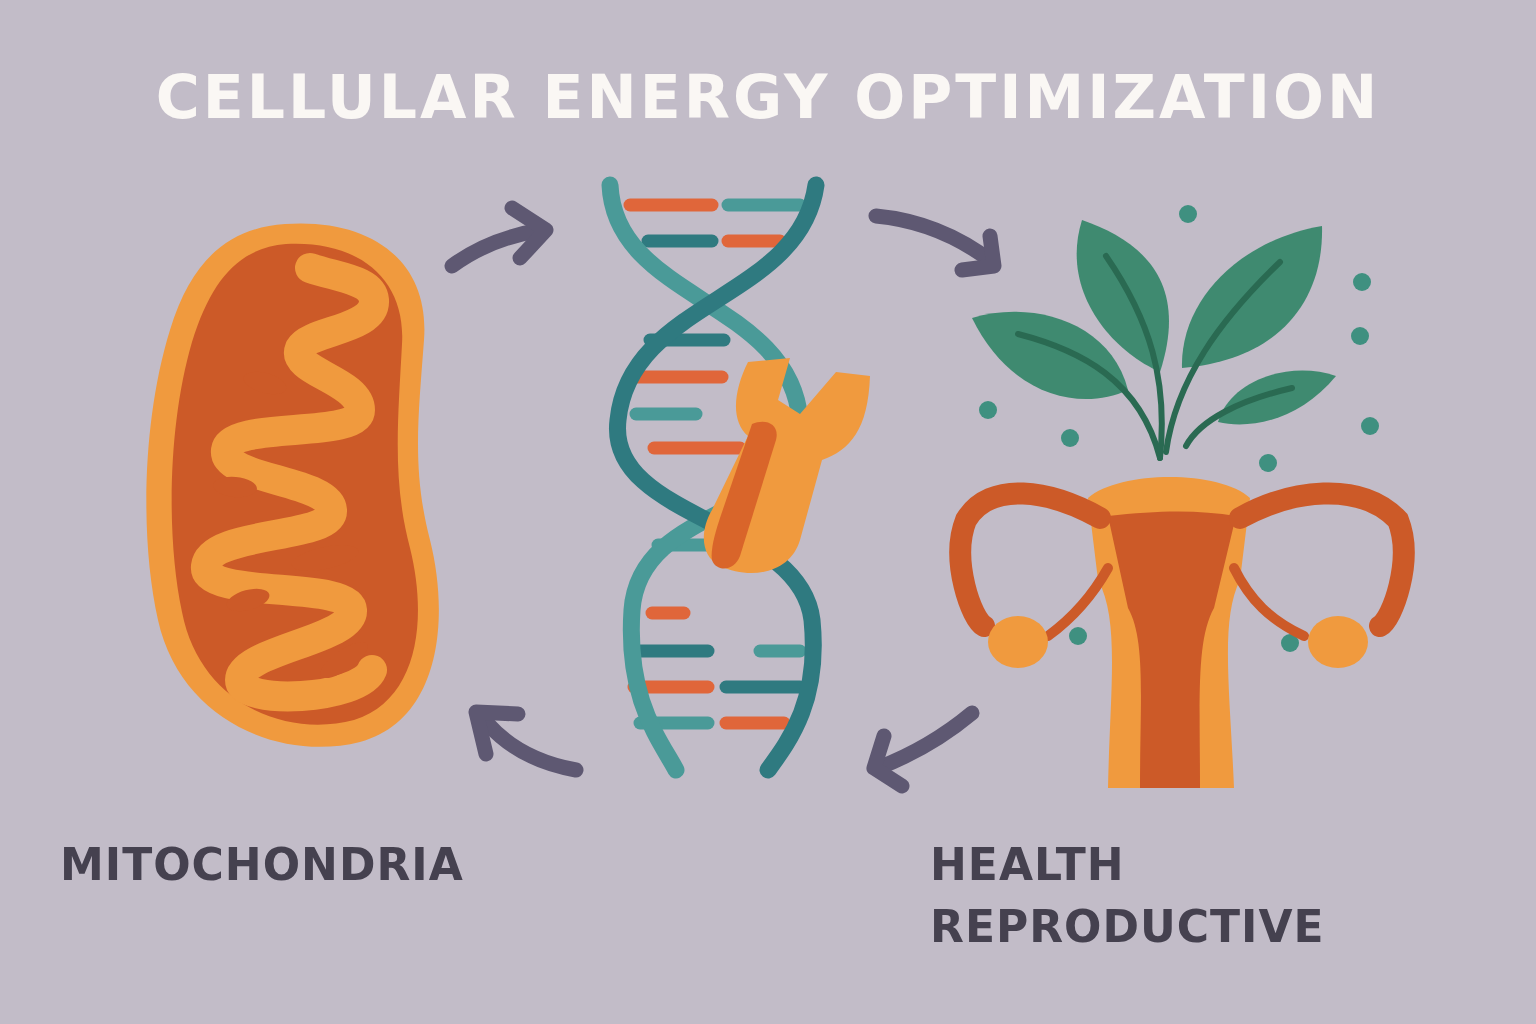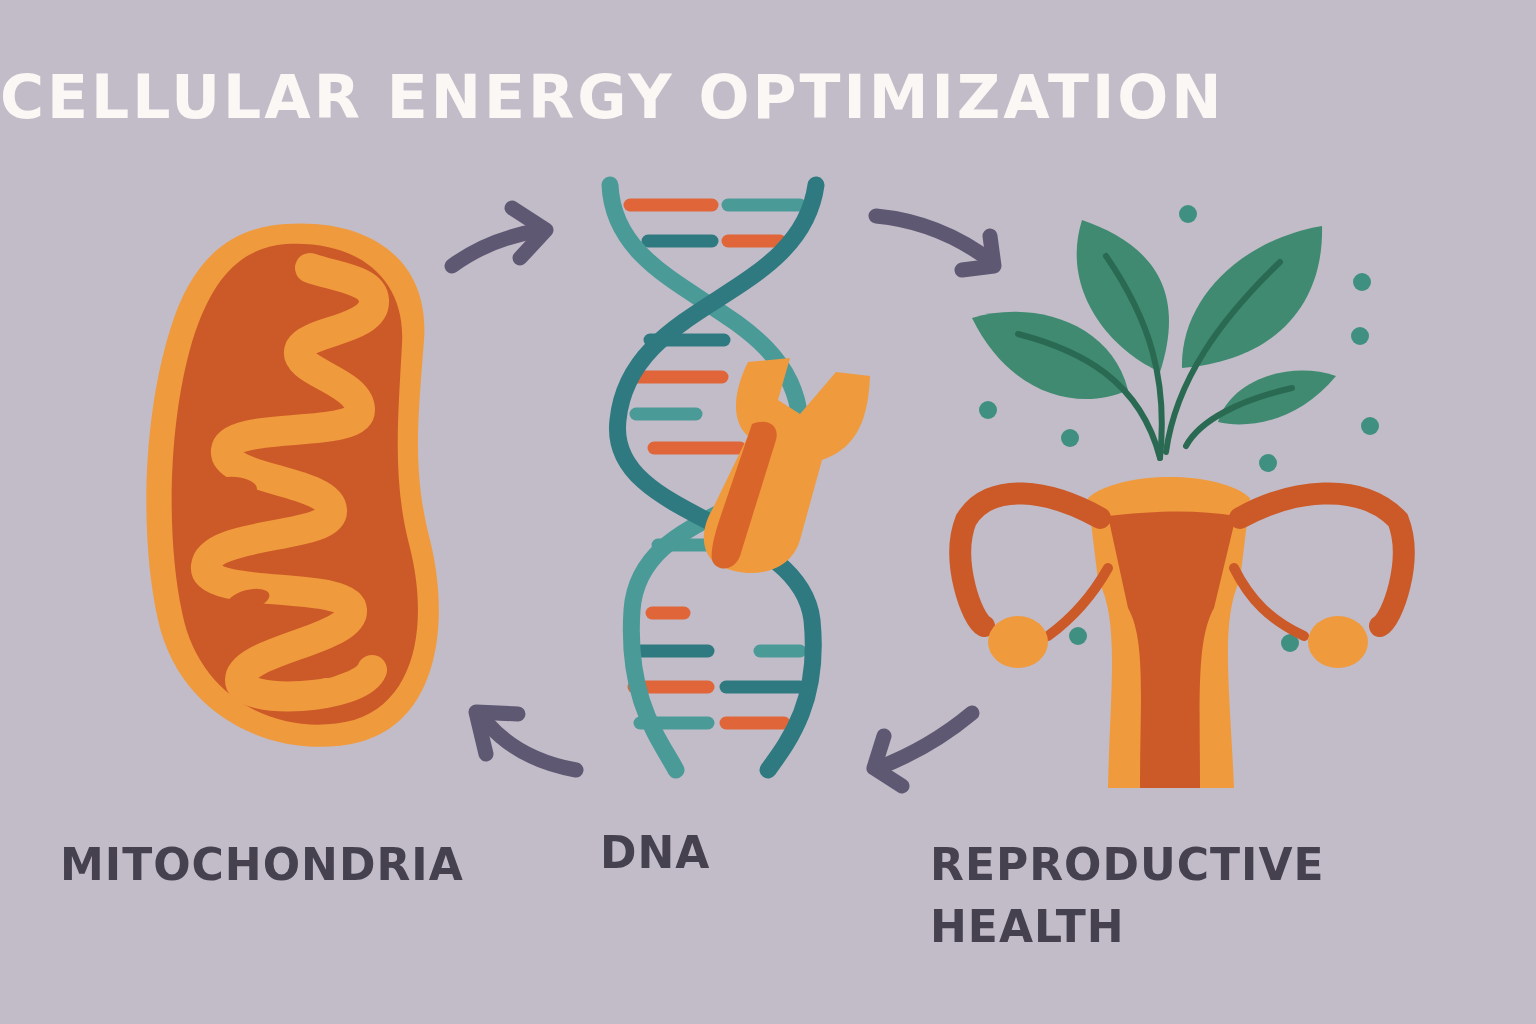--- a/index.html
+++ b/index.html
@@ -4,21 +4,21 @@
 <style>
   html, body { margin: 0; padding: 0; }
   body {
     width: 1536px; height: 1024px; overflow: hidden;
     background: #c2bcc8;
     font-family: "DejaVu Sans", "Liberation Sans", sans-serif;
     position: relative;
   }
   .title {
     position: absolute; left: 0; top: 62px; width: 1536px;
-    text-align: left; color: #faf7f4;
+    text-align: center; color: #faf7f4;
     font-size: 60px; font-weight: bold; letter-spacing: 3px;
   }
   .canvas { position: absolute; left: 0; top: 0; }
   .label {
     position: absolute; color: #45414f; font-weight: bold;
     font-size: 44px; line-height: 62px; letter-spacing: 1px;
   }
   .lbl-mito { left: 60px; width: 520px; top: 834px; }
   .lbl-dna { left: 600px; width: 280px; top: 822px; }
   .lbl-repro { left: 930px; width: 500px; top: 834px; }
@@ -122,18 +122,17 @@
       <path d="M1108 568 C1090 600 1070 620 1048 636"></path>
       <path d="M1234 568 C1250 600 1270 620 1304 636"></path>
     </g>
     <ellipse cx="1018" cy="642" rx="30" ry="26" fill="#f09a3e"></ellipse>
     <ellipse cx="1338" cy="642" rx="30" ry="26" fill="#f09a3e"></ellipse>
   </g>
 </svg>
 
 <div class="label lbl-mito">MITOCHONDRIA</div>
 <div class="label lbl-dna">
-  <span>DNA</span>
 </div>
 <div class="label lbl-repro">
+  <span>HEALTH</span>
   <span>REPRODUCTIVE</span>
-  <span>HEALTH</span>
 </div>
 
 </body></html>

